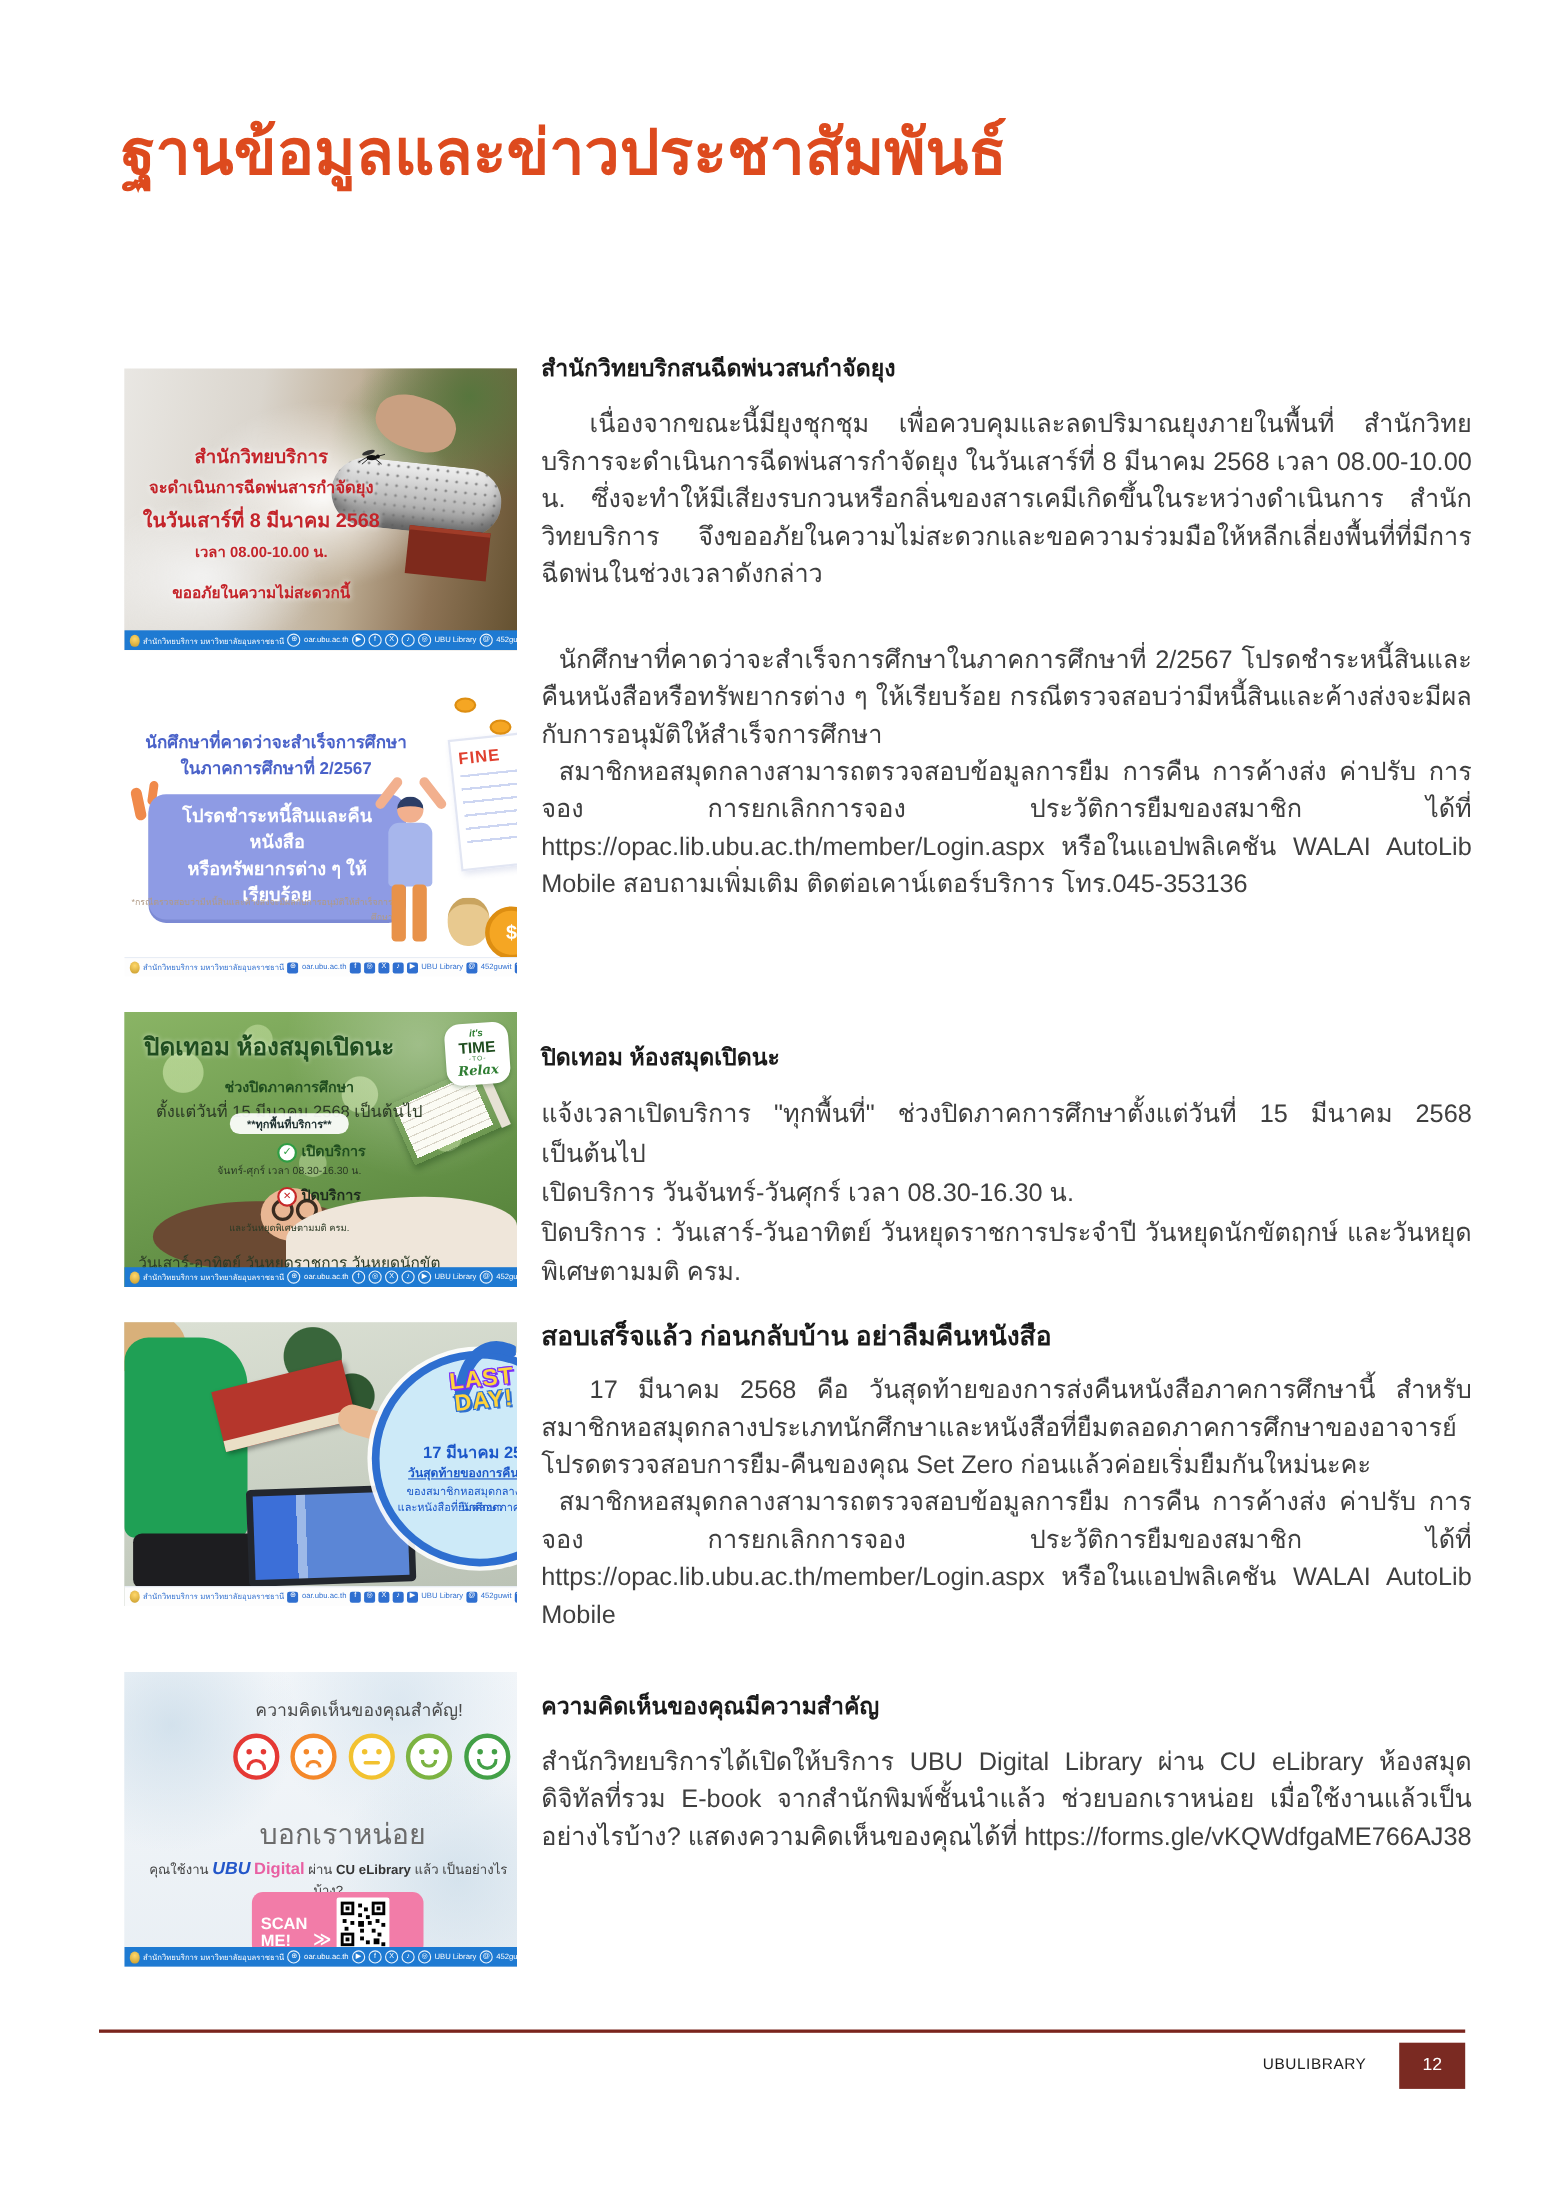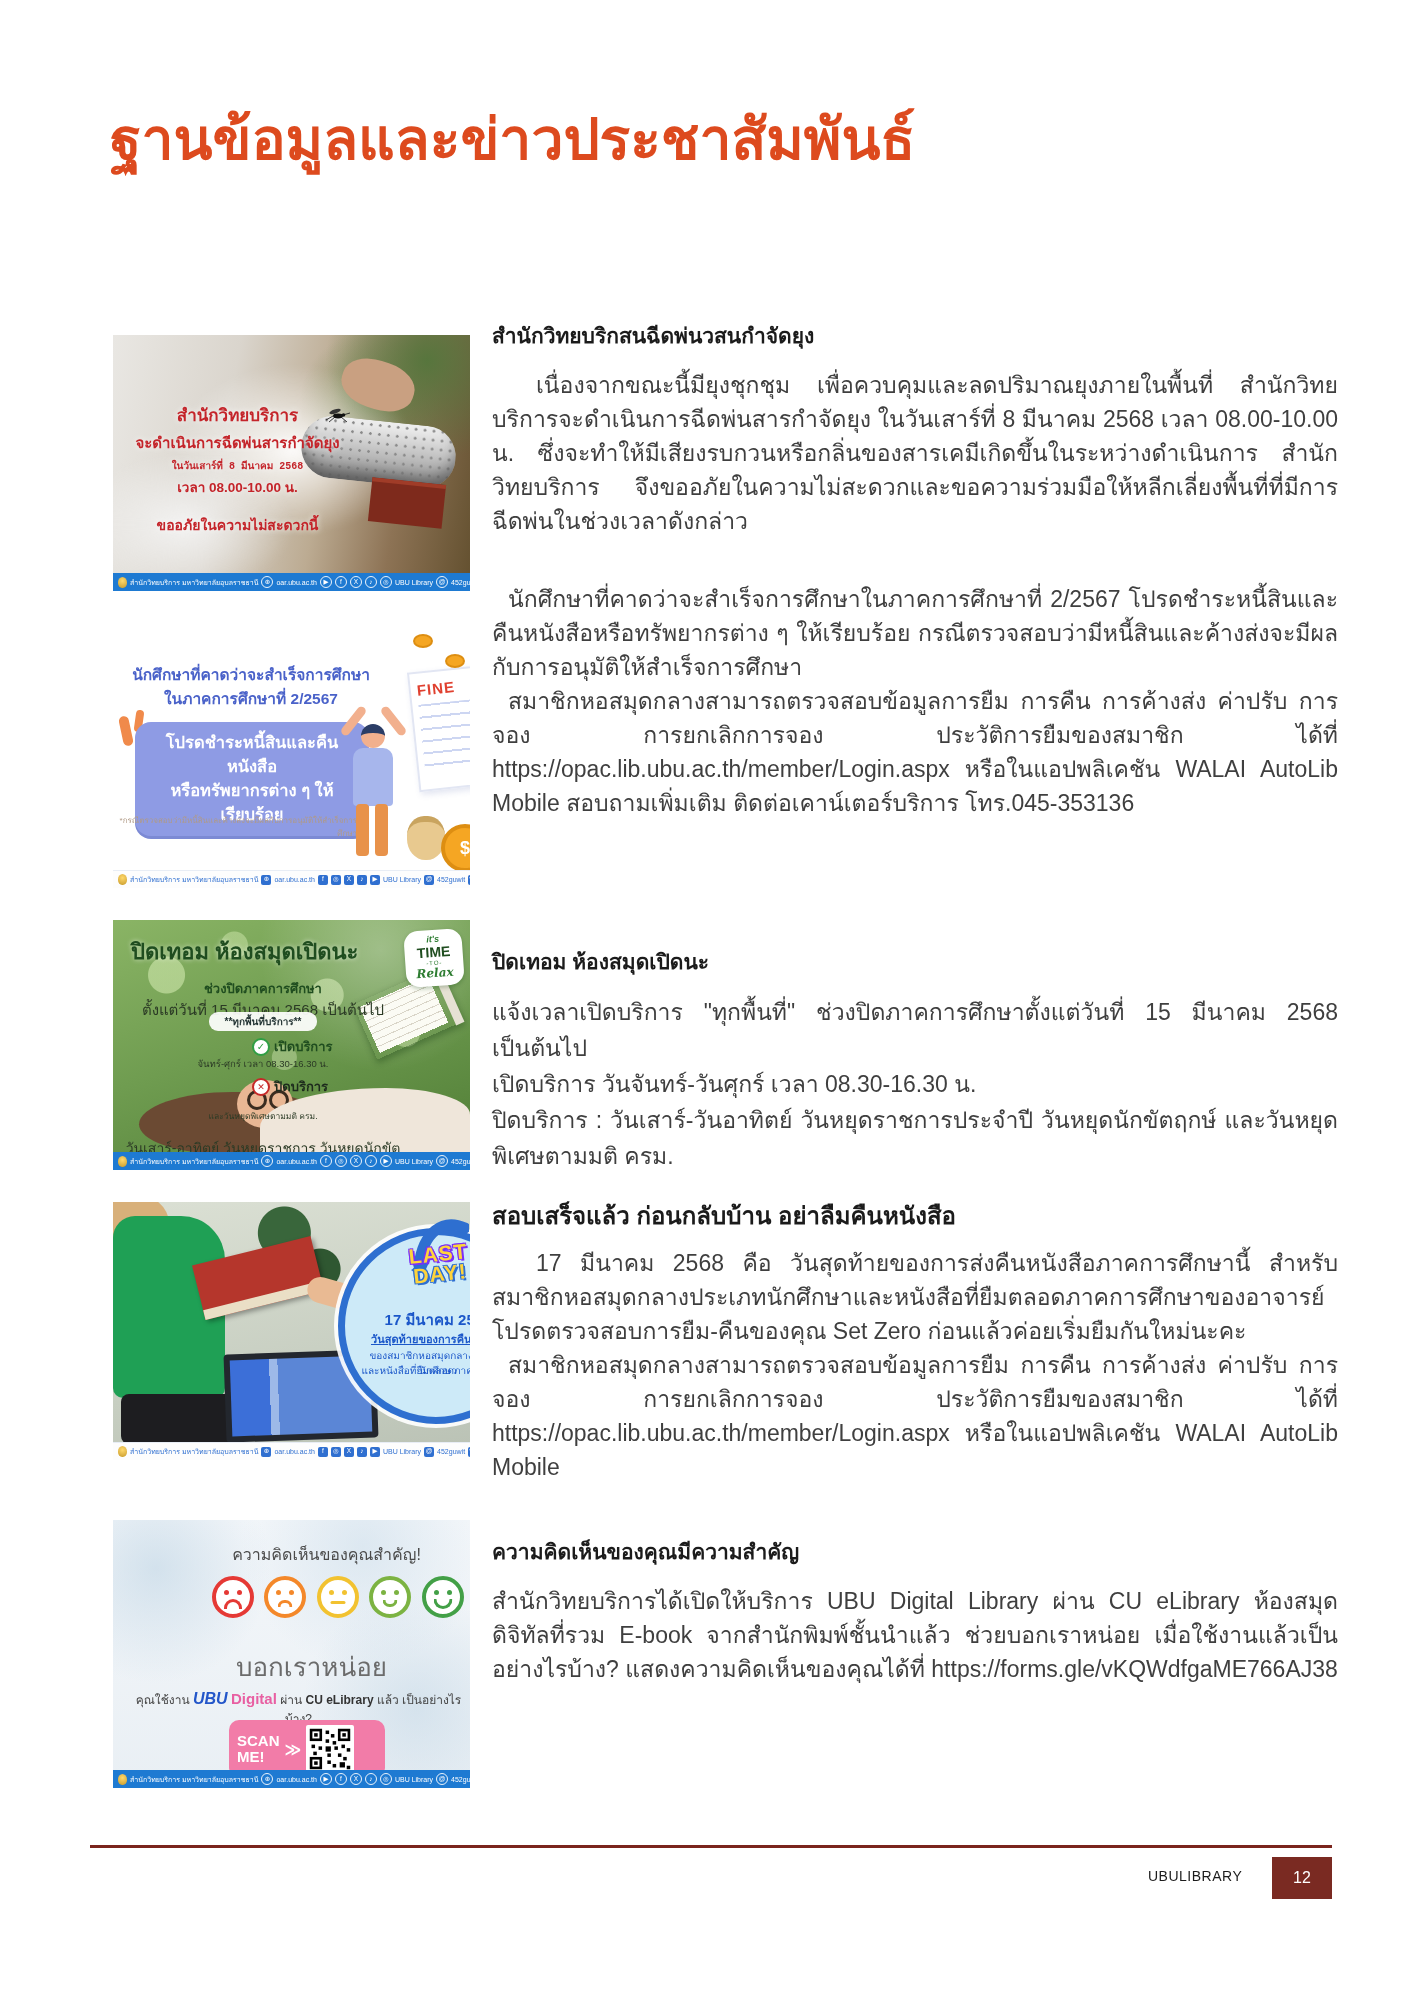--- a/index.html
+++ b/index.html
@@ -55,21 +55,21 @@
               background:radial-gradient(#8a8a8a 1px,transparent 1.6px) 0 0/9px 9px,
                          linear-gradient(180deg,#f2f2f2,#8f8f8f);
               transform:rotate(6deg);box-shadow:inset 0 -10px 14px rgba(0,0,0,.35);}
   .t1-box{right:26px;top:146px;width:74px;height:44px;background:#7e2a1c;transform:rotate(6deg);
           box-shadow:inset 0 4px 0 #a03c28;}
   .t1-text{left:12px;top:66px;width:225px;text-align:center;color:#C4242A;font-weight:800;
            text-shadow:0 0 6px rgba(255,255,255,.85);}
   .t1-text span{position:static;display:block;}
   .t1-l1{font-size:17px;}
   .t1-l2{font-size:15px;margin-top:3px;}
-  .t1-l3{font-size:10px;margin-top:3px;font-family:Liberation Mono, monospace;}
+  .t1-l3{font-size:18px;margin-top:3px;}
   .t1-l4{font-size:13.5px;margin-top:3px;}
   .t1-l5{font-size:14px;margin-top:16px;}
   .t1-mosq{left:212px;top:72px;}
 
   
   .t2{top:628px;height:260px;background:#ffffff;}
   .t2-l1{left:8px;top:34px;width:260px;text-align:center;color:#4A62C9;font-size:15.5px;font-weight:600;}
   .t2-l2{left:8px;top:58px;width:260px;text-align:center;color:#4A62C9;font-size:15.5px;font-weight:600;}
   .t2-banner{left:22px;top:94px;width:222px;padding:9px 6px;background:var(--banner-purple,#8E9BE4);
              border-radius:16px;color:#fff;font-weight:800;font-size:16.5px;text-align:center;
@@ -215,21 +215,21 @@
           border-radius:0 0 11px 11px;}
   .t5-cta{left:0;top:126px;width:357px;text-align:center;font-size:26px;color:#6b6b6b;
           padding-left:40px;box-sizing:border-box;}
   .t5-q{left:0;top:170px;width:357px;text-align:center;font-size:12px;color:#444;
         padding-left:14px;box-sizing:border-box;}
   .t5-q span{position:static;}
   .t5-ubu{color:#2356c9;font-weight:800;font-style:italic;font-size:16px;}
   .t5-digital{color:#e85fa2;font-weight:800;font-size:15px;}
   .t5-cu{font-weight:800;color:#333;}
   .t5-scan{left:116px;top:200px;width:156px;height:58px;background:var(--scan-pink,#F27CA8);
-           border-radius:10px;display:flex;align-items:center;gap:5px;padding:5px 8px;
+           border-radius:10px;display:flex;align-items:flex-end;gap:5px;padding:5px 8px;
            box-sizing:border-box;}
   .t5-scan *{position:static;}
   .t5-scan-txt{color:#fff;font-weight:800;font-size:15px;line-height:1.05;}
   .t5-chev{color:#fff;font-weight:800;font-size:16px;}
   .t5-qr{background:#fff;padding:2px;border-radius:2px;line-height:0;}
 
   
   .rule{position:absolute;left:90px;top:1845px;width:1242px;height:3px;
         background:var(--maroon,#7A241D);}
   .footer-brand{position:absolute;left:1148px;top:1868px;font-size:14px;color:#1c1c1c;

